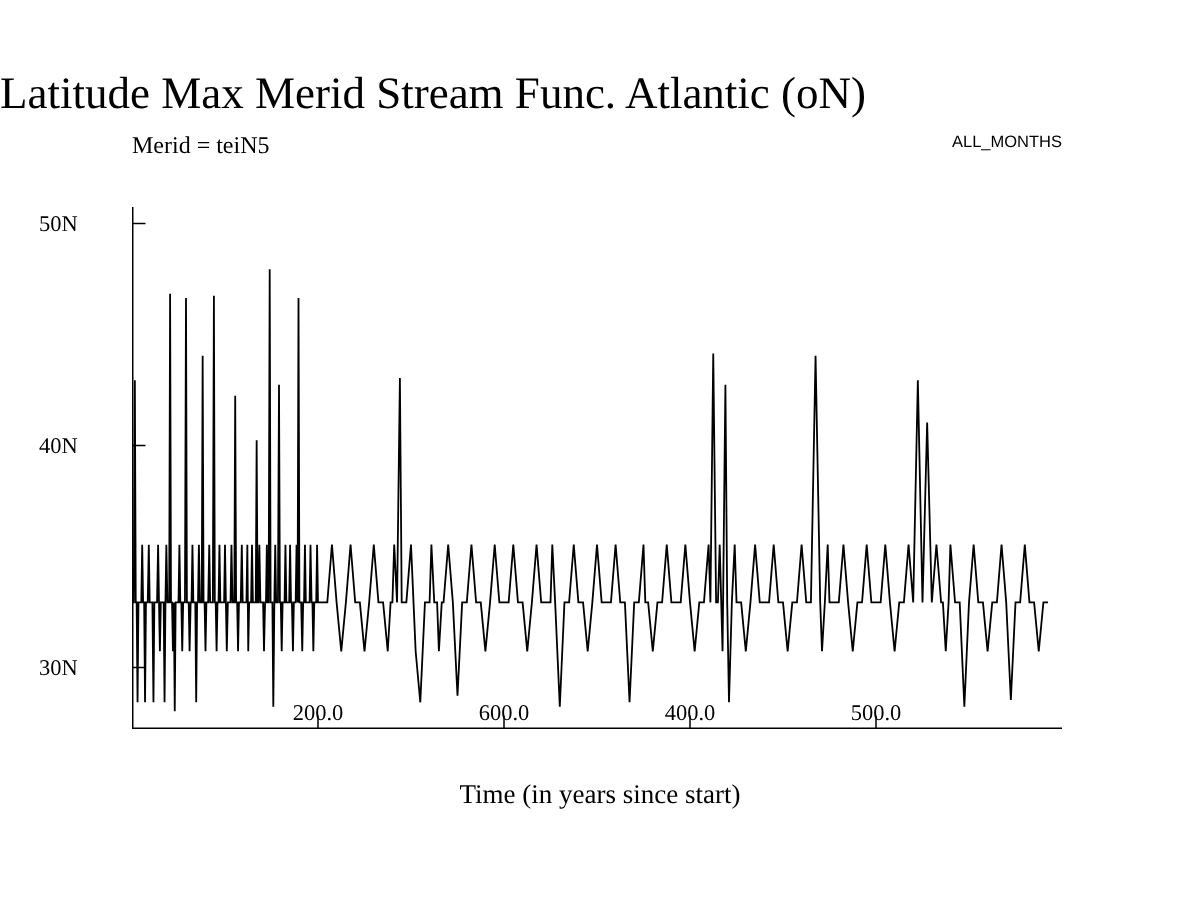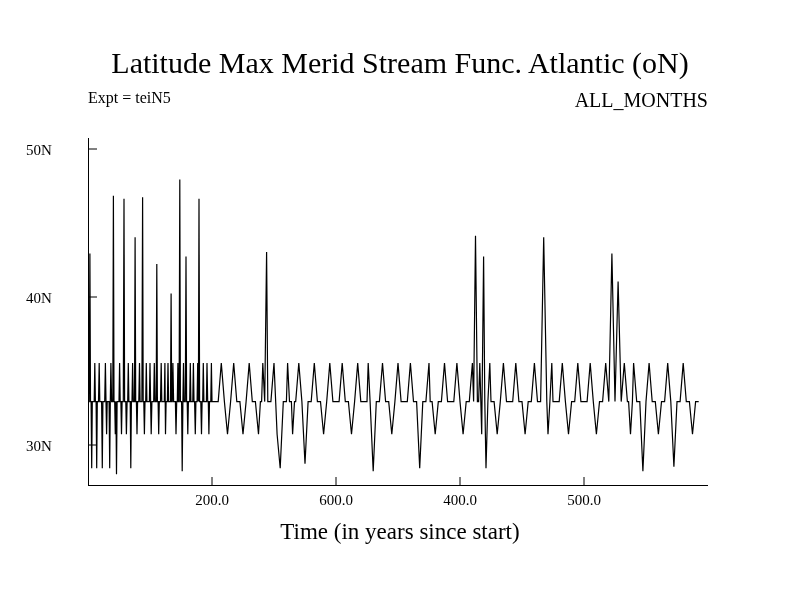--- a/index.html
+++ b/index.html
@@ -14,21 +14,20 @@
     background: #ffffff;
     overflow: hidden;
     font-family: "Liberation Serif", serif;
     color: #000000;
   }
   #title {
     position: absolute;
     left: 0;
     top: 46px;
     width: 800px;
-    text-align: center;
     font-size: 30px;
     font-family: "Liberation Serif", serif;
     white-space: nowrap;
   }
   #subtitle-left {
     position: absolute;
     left: 88px;
     top: 89px;
     font-size: 16px;
     font-family: "Liberation Serif", serif;
@@ -39,22 +38,22 @@
     top: 87px;
     width: 800px;
     text-align: center;
     font-size: 16px;
     font-family: "Liberation Serif", serif;
   }
   #subtitle-right {
     position: absolute;
     right: 92px;
     top: 89px;
-    font-size: 20px;
-    font-family: Liberation Serif, serif;
+    font-size: 11px;
+    font-family: Liberation Sans, sans-serif;
   }
   #plot-area {
     position: absolute;
     left: 88px;
     top: 138px;
     width: 620px;
     height: 348px;
   }
   #plot-svg {
     position: absolute;
@@ -72,50 +71,50 @@
   #ylabels {
     position: absolute;
     left: 20px;
     top: 138px;
     width: 62px;
     height: 348px;
   }
   #xlabels {
     position: absolute;
     left: 88px;
-    top: 492px;
+    top: 468px;
     width: 620px;
     height: 22px;
   }
   .xlabel {
     position: absolute;
     font-size: 15px;
     font-family: "Liberation Serif", serif;
     text-align: center;
     width: 80px;
     top: 0;
   }
   #xaxis-title {
     position: absolute;
     left: 0;
     top: 519px;
     width: 800px;
     text-align: center;
-    font-size: 23px;
+    font-size: 18px;
     font-family: "Liberation Serif", serif;
   }
 </style>
 </head>
 <body>
 
 <div id="page">
 
   <div id="title">Latitude Max Merid Stream Func. Atlantic (oN)</div>
 
-  <div id="subtitle-left">Expt = teiN5</div>
+  <div id="subtitle-left">Merid = teiN5</div>
   <div id="subtitle-right">ALL_MONTHS</div>
 
   <div id="ylabels">
     <div class="ylabel" style="top:4px;">50N</div>
     <div class="ylabel" style="top:152px;">40N</div>
     <div class="ylabel" style="top:300px;">30N</div>
   </div>
 
   <div id="plot-area">
     <svg id="plot-svg" width="620" height="348" viewBox="0 0 620 348">

